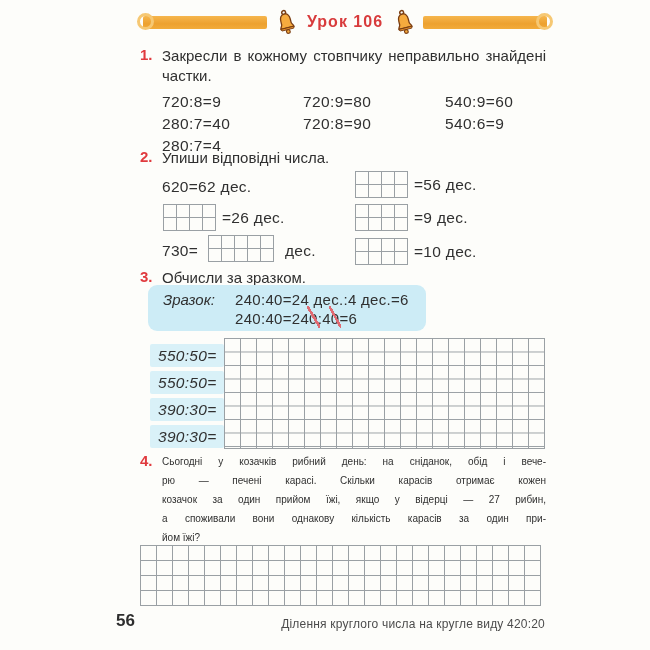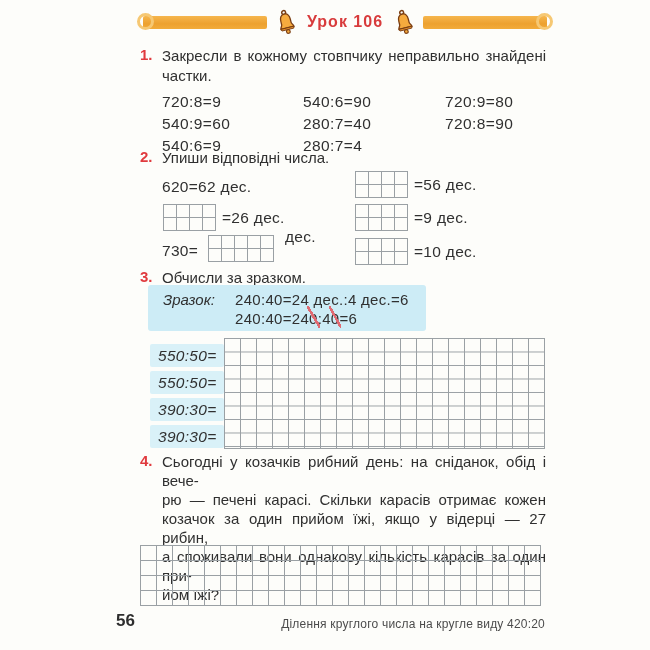--- a/index.html
+++ b/index.html
@@ -41,38 +41,38 @@
         border-right:1px solid #9aa0a4; border-bottom:1px solid #9aa0a4; }
   .sq-sm { background-size:13px 13px; width:52px; height:26px; }
   .sq-sm5 { background-size:13px 13px; width:65px; height:26px; }
 
   
   .abs { position:absolute; }
   .t2txt { font-size:15.5px; letter-spacing:0.3px; white-space:nowrap; }
 
   
   .sample-box { position:absolute; left:8px; top:17px; width:278px; height:46px;
-                background:#cdecf6; border-radius:3px; }
+                background:#cdecf6; border-radius:9px; }
   .sample-inner { display:flex; padding:5px 0 0 15px; font-size:15px; line-height:19px; }
   .sample-label { font-style:italic; width:72px; flex:0 0 72px; }
   .sample-lines { letter-spacing:0.3px; }
   .slash { position:relative; display:inline-block; }
   .slash::after { content:""; position:absolute; left:-2px; top:-3px;
                   width:calc(100% + 4px); height:calc(100% + 3px);
                   background:linear-gradient(to top right,
                     transparent 45%, #e06a72 45%, #e06a72 57%, transparent 57%); }
   .ex-strip { position:absolute; left:10px; width:74px; height:23px;
               background:#d9f1f8; border-radius:2px;
               display:flex; align-items:center; }
   .ex-strip span { padding-left:8px; font-size:15.5px; letter-spacing:0.3px;font-style:italic; }
   .big-grid { position:absolute; left:84px; top:70px; width:320px; height:110px;
               background-size:16px 13.5px; }
 
   
-  .t4line { font-size:15px; line-height:19px; }
+  .t4line { font-size:10px; line-height:19px; }
 
   
   .bottom-grid { position:absolute; left:140px; top:545px; width:400px; height:60px;
                  background-size:16px 15px; }
   .page-num { position:absolute; left:116px; top:611px; font-size:17px;
               font-weight:bold; color:#2e2e2e; }
   .footer-topic { position:absolute; right:105px; top:617px; font-size:12px;
                   color:#4c4c4c; letter-spacing:0.2px; }
 </style>
 </head>
@@ -109,41 +109,40 @@
   <div class="task" id="task1" style="top:46px;">
     <div class="t-head">
       <span class="t-num">1.</span>
       <div class="t-text">
         <div class="jline">Закресли в кожному стовпчику неправильно знайдені</div>
         <div>частки.</div>
       </div>
     </div>
     <div class="eq-grid">
       <span>720:8=9</span>
-      <span>540:6=90</span>
       <span>720:9=80</span>
       <span>540:9=60</span>
       <span>280:7=40</span>
       <span>720:8=90</span>
       <span>540:6=9</span>
       <span>280:7=4</span>
     </div>
   </div>
 
   <div class="task" id="task2" style="top:148px; height:118px;">
     <div class="t-head">
       <span class="t-num">2.</span>
       <div class="t-text">Упиши відповідні числа.</div>
     </div>
     <span class="abs t2txt" style="left:22px; top:30px;">620=62 дес.</span>
     <div class="abs sq sq-sm" style="left:23px; top:56px;"></div>
     <span class="abs t2txt" style="left:82px; top:61px;">=26 дес.</span>
     <span class="abs t2txt" style="left:22px; top:94px;">730=</span>
     <div class="abs sq sq-sm5" style="left:68px; top:87px;"></div>
-    <span class="abs t2txt" style="left:145px; top:80px;">дес.</span>
+    <span class="abs t2txt" style="left:145px; top:94px;">дес.</span>
 
     <div class="abs sq sq-sm" style="left:215px; top:23px;"></div>
     <span class="abs t2txt" style="left:274px; top:28px;">=56 дес.</span>
     <div class="abs sq sq-sm" style="left:215px; top:56px;"></div>
     <span class="abs t2txt" style="left:274px; top:61px;">=9 дес.</span>
     <div class="abs sq sq-sm" style="left:215px; top:90px;"></div>
     <span class="abs t2txt" style="left:274px; top:95px;">=10 дес.</span>
   </div>
 
   <div class="task" id="task3" style="top:268px; height:182px;">

